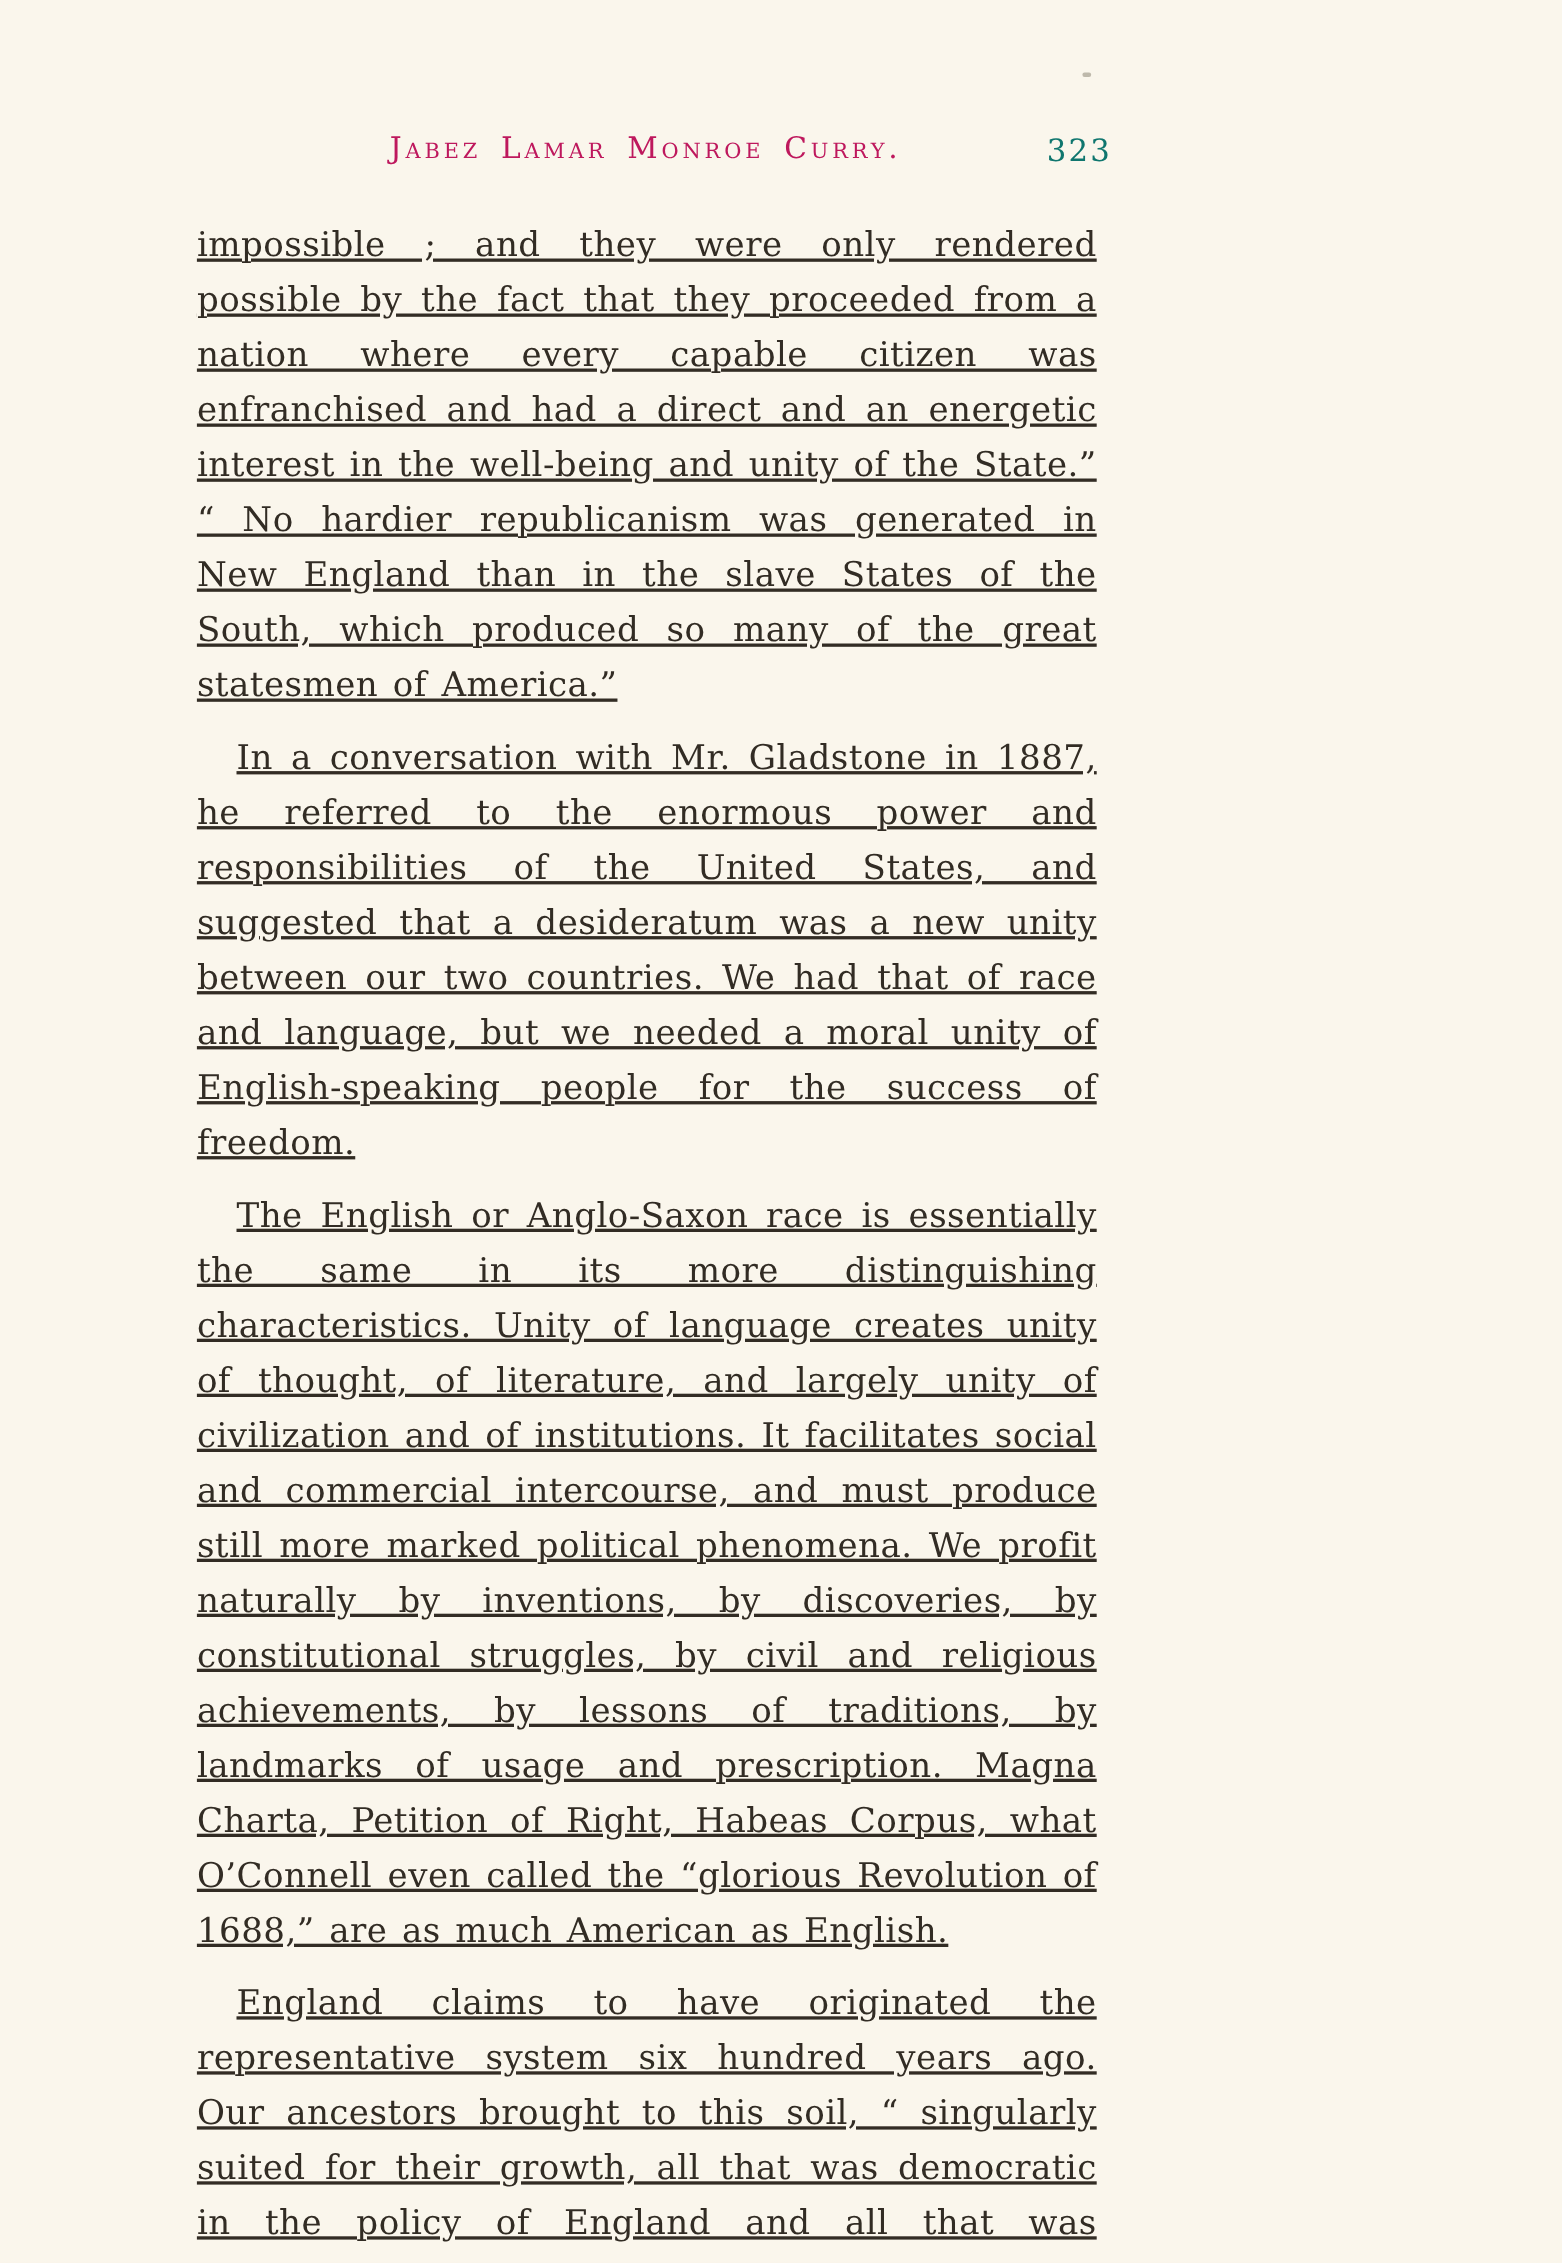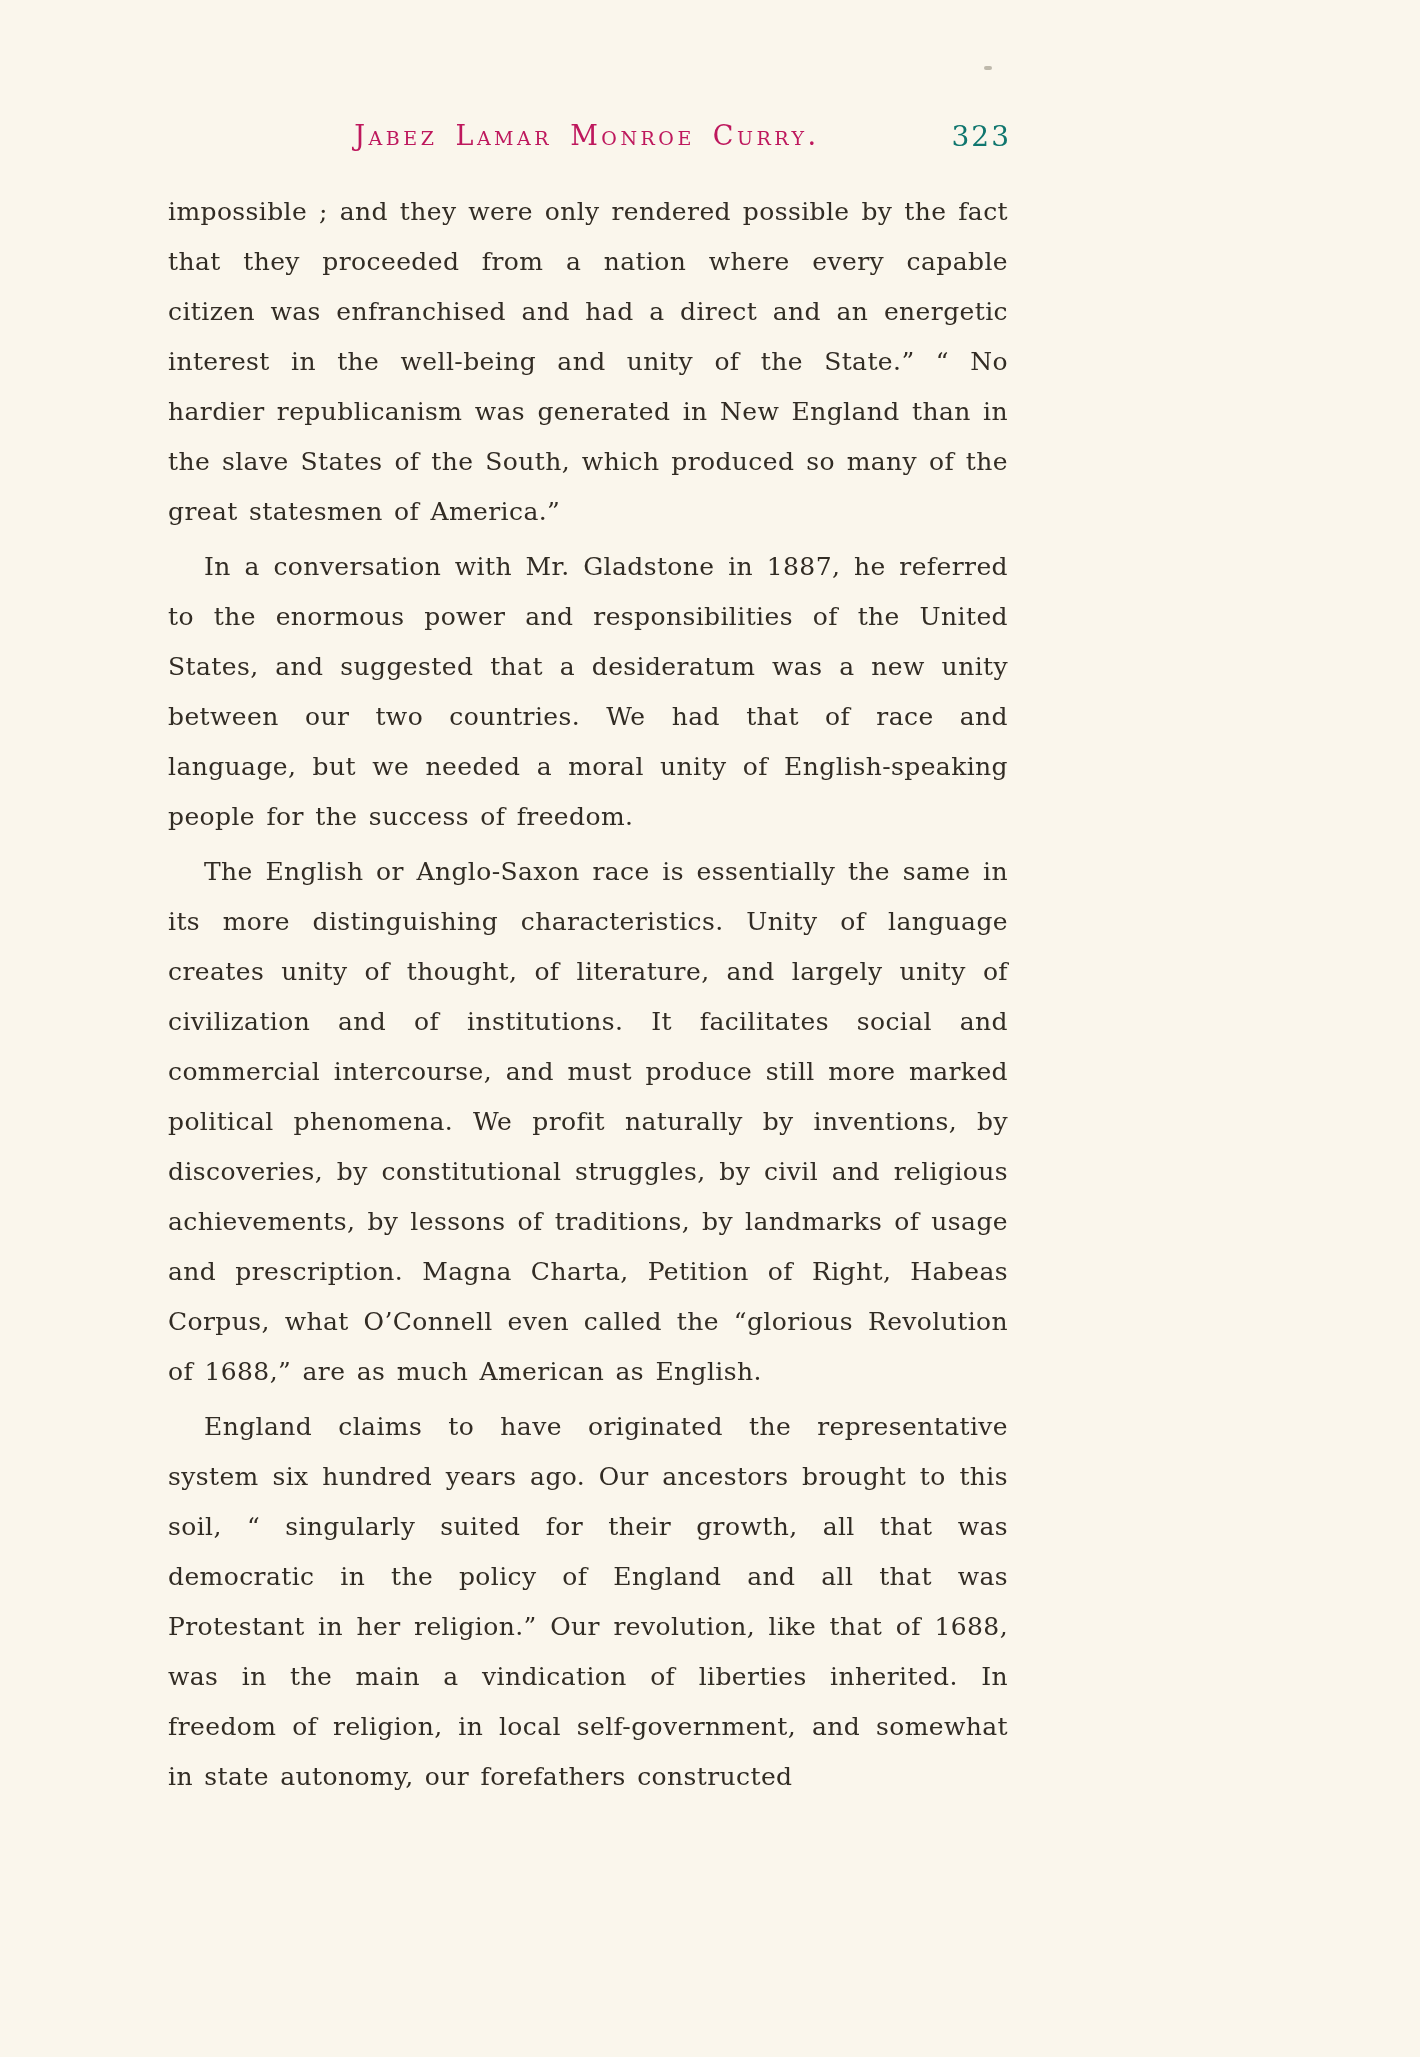--- a/index.html
+++ b/index.html
@@ -59,28 +59,29 @@
     letter-spacing: 2px;
     color: #0f766e;
   }
   .text-block {
     position: absolute;
     top: 182px;
     left: 163px;
     width: 850px;
   }
   .text-block p {
-    margin: 5px;
-    font-size: 25px;
+    margin: 16px;
+    font-size: 31px;
     line-height: 50px;
     text-align: justify;
     text-justify: inter-word;
     word-spacing: 3px;
     letter-spacing: 0.4px;
     text-indent: 36px;
+    text-decoration: underline;
   }
   .text-block p.no-indent {
     text-indent: 0;
   }
 </style>
 </head>
 <body>
 
 <div class="page">
 

